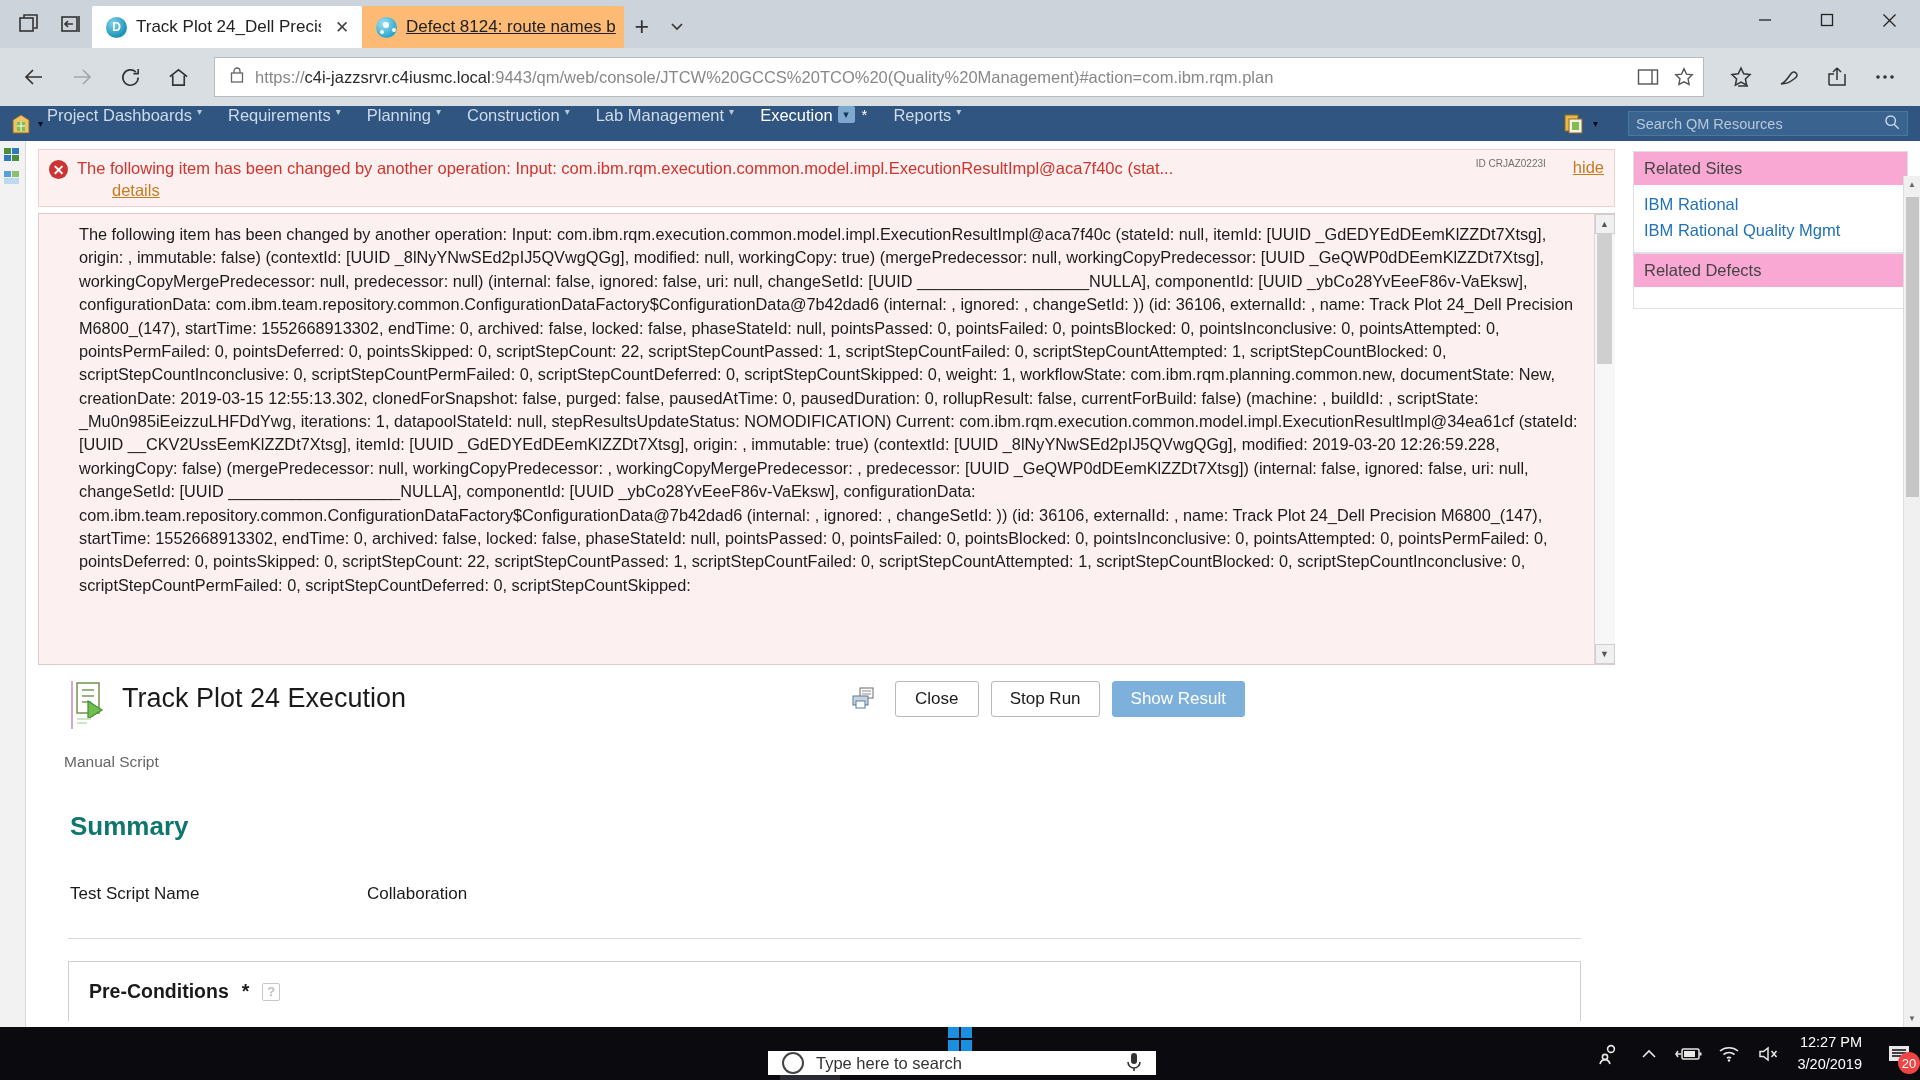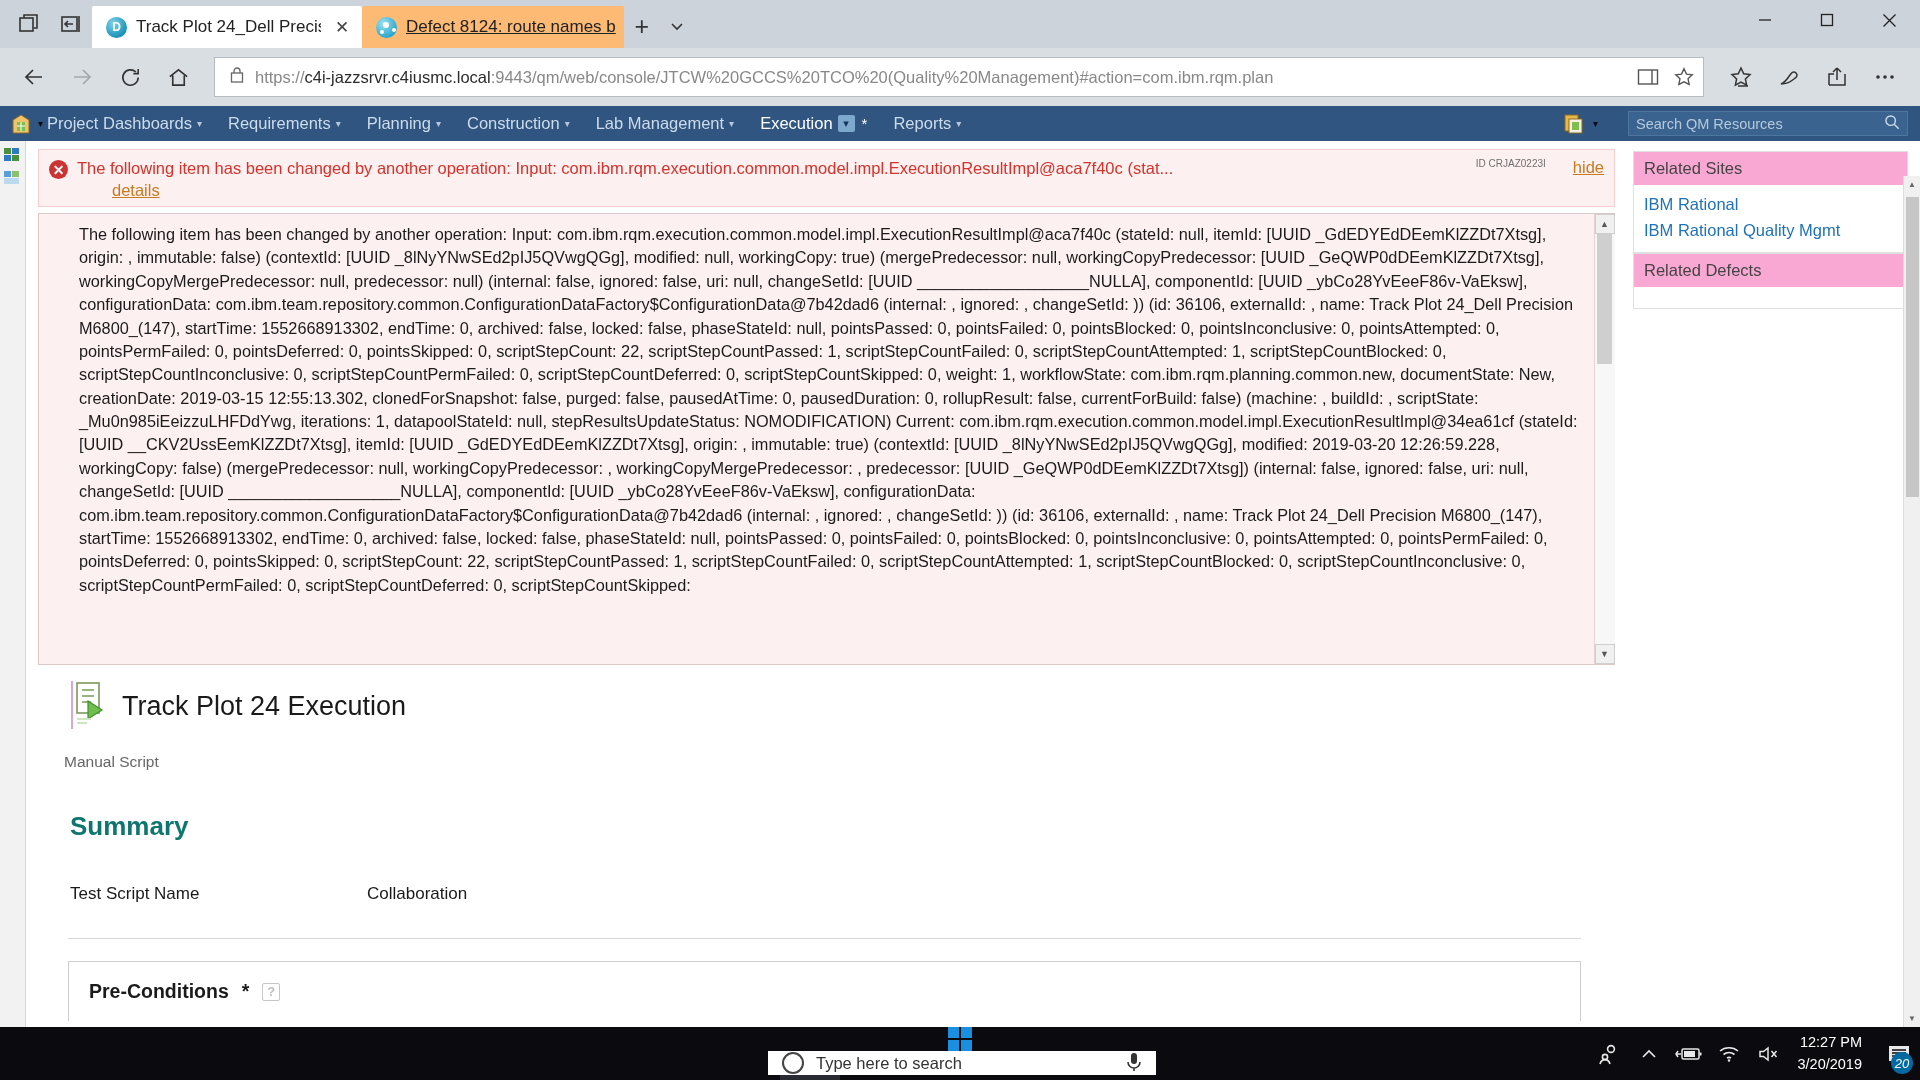--- a/index.html
+++ b/index.html
@@ -55,21 +55,21 @@
   .navbar .righticons { display: flex; align-items: center; gap: 2px; margin-left: 10px; }
   .navbar .righticons .ic { width: 46px; height: 44px; display:flex; align-items:center; justify-content:center; color:#333; }
 
   
   .page { flex: 1; background: #fff; display: flex; flex-direction: column; position: relative; overflow: hidden; }
 
   .jazzbar { height: 35px; background: #2f5580; display: flex; align-items: center; padding-left: 10px; position: relative; }
   .jazz-logo { width: 22px; height: 22px; margin-right: 6px; position: relative; }
   .jazz-menu { display: flex; align-items: center; height: 35px; }
   .jazz-item {
-    display: flex; align-items: center; gap: 5px; height: 35px; padding: 0 13px;
+    display: flex; gap: 5px; height: 35px; padding: 0 13px;
     color: #cddcea; font-size: 16.5px; white-space: nowrap;
   }
   .jazz-item.first { padding-left: 4px; }
   .jazz-item.active { color: #ffffff; }
   .caret { font-size: 10px; opacity: .85; }
   .exec-badge { background: #7fa8cf; color:#12355c; width:17px; height:17px; font-size:11px; display:inline-flex; align-items:center; justify-content:center; border-radius:2px; }
   .jazz-star { color: #ffffff; font-size: 15px; margin-left: 2px; }
   .jazz-right { position: absolute; right: 12px; top: 0; height: 35px; display: flex; align-items: center; gap: 6px; }
   .searchbox { width: 280px; height: 24px; background: #3c6punk; }
   .searchbox { width: 280px; height: 25px; background: #3a648f; border: 1px solid #4d779f; display: flex; align-items: center; padding: 0 7px; margin-left: 24px; }
@@ -99,21 +99,21 @@
   }
   .scrollcol { width: 20px; background: #fdf0f0; border-left: 1px solid #e5d2d2; display:flex; flex-direction:column; align-items:center; }
   .scroll-arrow { width: 20px; height: 20px; background: #f0f0f0; border:1px solid #cfcfcf; display:flex; align-items:center; justify-content:center; font-size:9px; color:#555; }
   .scroll-track { flex:1; width: 20px; background:#f7f7f7; position:relative; }
   .scroll-thumb { position:absolute; top:0; left:2px; width: 15px; height: 130px; background: #cfcfcf; }
 
   
   .titlerow { display: flex; align-items: flex-start; padding: 14px 0 0 42px; position: relative; }
   .scripticon { width: 42px; height: 52px; position: relative; flex: 0 0 42px; }
   .titlecol { margin-left: 12px; }
-  .pagetitle { font-size: 27px; color: #1a1a1a; font-weight: normal; line-height: 1.15; margin-top: 12px; }
+  .pagetitle { font-size: 27px; color: #1a1a1a; font-weight: normal; line-height: 1.15; margin-top: 4px; }
   .subtitle { font-size: 15.5px; color: #666; margin-top: 22px; margin-left: -6px; }
   .btnrow { position: absolute; right: 380px; top: 16px; display: flex; align-items: center; gap: 12px; }
   .printicon { width: 26px; height: 24px; position: relative; margin-right: 6px; }
   .btn {
     height: 36px; min-width: 84px; padding: 0 18px;
     background: #fff; border: 1px solid #b9b9b9; border-radius: 3px;
     font-size: 17px; color: #1a1a1a; display: flex; align-items: center; justify-content: center;
     font-family: "Liberation Sans", sans-serif;
   }
   .btn.primary { background: #7db1dc; border-color: #7db1dc; color: #ffffff; }
@@ -158,21 +158,21 @@
   .searchpill .txt { flex: 1; color: #333; font-size: 16.5px; }
   .searchpill .mic { width: 22px; height: 24px; }
   .tb-icons { display: flex; align-items: center; height: 53px; }
   .tb-item { width: 60px; height: 53px; display: flex; align-items: center; justify-content: center; position: relative; }
   .tb-item.running::after { content:""; position:absolute; left:10px; right:10px; bottom:0; height:3px; background:#3ca2ff; }
   .tb-item.active { background: #2a2a32; }
   .tray { position: absolute; right: 0; height: 53px; display: flex; align-items: center; gap: 0; }
   .tray-ic { width: 40px; height: 53px; display: flex; align-items: center; justify-content: center; color: #e8e8e8; }
   .clock { color: #fff; font-size: 14.5px; text-align: right; line-height: 1.45; padding: 0 16px 0 8px; }
   .actioncenter { width: 42px; height: 53px; display:flex; align-items:center; justify-content:center; position: relative; }
-  .ac-badge { position: absolute; right: 7px; bottom: 6px; width: 22px; height: 22px; border-radius: 50%; background: #0369a1; color: #fff; font-size: 13px; display:flex; align-items:center; justify-content:center;font-style:italic; }
+  .ac-badge { position: absolute; right: 0; bottom: 6px; width: 22px; height: 22px; border-radius: 50%; background: #ef4444; color: #fff; font-size: 13px; display:flex; align-items:center; justify-content:center; }
 </style>
 </head>
 <body>
 
 <div class="browser">
 
   <div class="tabstrip">
     <div class="chrome-icon-btn">
       <svg width="22" height="22" viewBox="0 0 22 22">
           <rect x="2" y="5" width="13" height="13" fill="none" stroke="#333" stroke-width="1.6"></rect>
@@ -413,20 +413,33 @@
               <path d="M4 2v48" stroke="#d9a7cf" stroke-width="2"></path>
               <rect x="9" y="4" width="22" height="30" fill="#ffffff" stroke="#7a9a5a" stroke-width="1.6"></rect>
               <path d="M14 11h12M14 17h12M14 23h9" stroke="#7a9a5a" stroke-width="1.6"></path>
               <path d="M20 22l14 9-14 9z" fill="#6fbf4f" stroke="#3f8f2f" stroke-width="1.2"></path>
               <path d="M9 40h14M9 44h10" stroke="#cfe4c2" stroke-width="2"></path>
             </svg>
           </span>
           <div class="titlecol">
             <div class="pagetitle">Track Plot 24 Execution</div>
           </div>
+          <div class="btnrow">
+            <span class="printicon">
+              <svg width="26" height="24" viewBox="0 0 26 24">
+                  <rect x="9" y="1" width="13" height="10" fill="#fff" stroke="#6a6a6a"></rect>
+                  <path d="M11 4h9M11 7h9" stroke="#8a8a8a"></path>
+                  <rect x="2" y="9" width="15" height="9" fill="#c7d4e0" stroke="#5a7a9a"></rect>
+                  <rect x="5" y="14" width="9" height="7" fill="#fff" stroke="#5a7a9a"></rect>
+                </svg>
+            </span>
+            <button class="btn">Close</button>
+            <button class="btn">Stop Run</button>
+            <button class="btn primary">Show Result</button>
+          </div>
         </div>
         <div class="subtitle" style="padding-left:44px;">Manual Script</div>
 
         <div class="summary-sec">
           <div class="sec-title">Summary</div>
           <div class="kvrow">
             <span class="k">Test Script Name</span>
             <span class="v">Collaboration</span>
           </div>
         </div>

